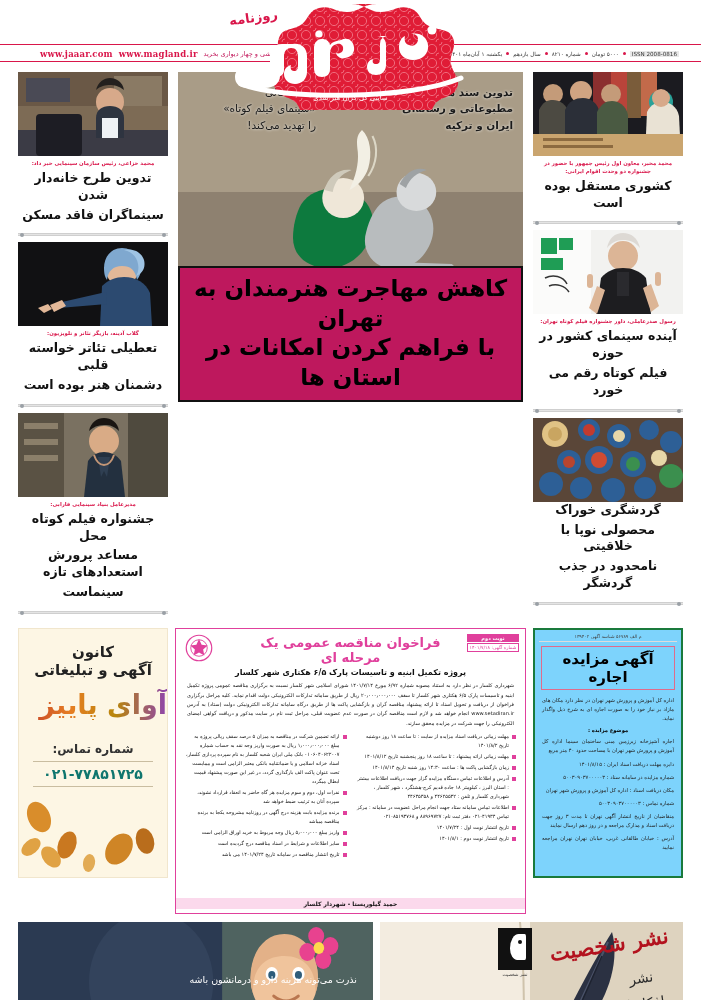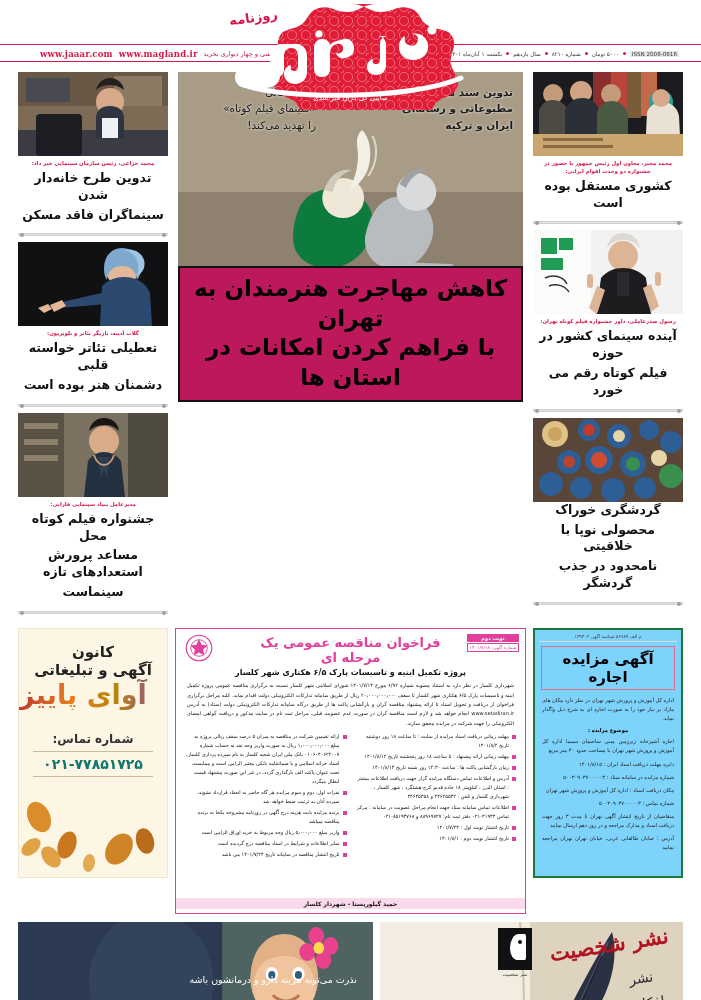--- a/index.html
+++ b/index.html
@@ -76,21 +76,21 @@
   .lead-head-l1, .lead-head-l2 { font-size:23px; font-weight:bold; color:#000;
       text-align:center; line-height:1.28; letter-spacing:-.5px; }
 
   
   .ads-row { display:flex; flex-direction:row-reverse; gap:7px; padding:8px 18px 0; }
 
   .ad-kanoon { width:150px; flex:0 0 150px; background:#fdf6e4; position:relative;
       height:250px; overflow:hidden; border:1px solid #f1e6cd; }
   .kanoon-l1 { text-align:center; font-size:15px; font-weight:bold; color:#222; margin-top:14px;}
   .kanoon-l2 { text-align:center; font-size:15px; font-weight:bold; color:#222; }
-  .kanoon-brand { text-align:left; font-size:27px; font-weight:bold; 
+  .kanoon-brand { text-align:right; font-size:27px; font-weight:bold; margin-top:10px;
       background:linear-gradient(90deg,#c0392b 0%,#e67e22 35%,#b8860b 65%,#8e44ad 100%);
       -webkit-background-clip:text; background-clip:text; color:transparent; letter-spacing:-1px;}
   .kanoon-tel-label { text-align:center; font-size:12px; color:#333; margin-top:22px; font-weight:bold;}
   .kanoon-tel { text-align:center; font-size:14px; color:#0f766e; font-weight:bold;
       border-top:1px solid #c9bda0; border-bottom:1px solid #c9bda0;
       margin:5px 14px 0; padding:4px 0; direction:ltr; }
 
   .ad-mozayede { width:150px; flex:0 0 150px; border:2px solid #1a7a3c; background:#7dd3fc;
       height:250px; overflow:hidden; padding:4px; }
   .moz-top { font-size:4.6px; text-align:center; color:#444; border-bottom:1px solid #ddd;

